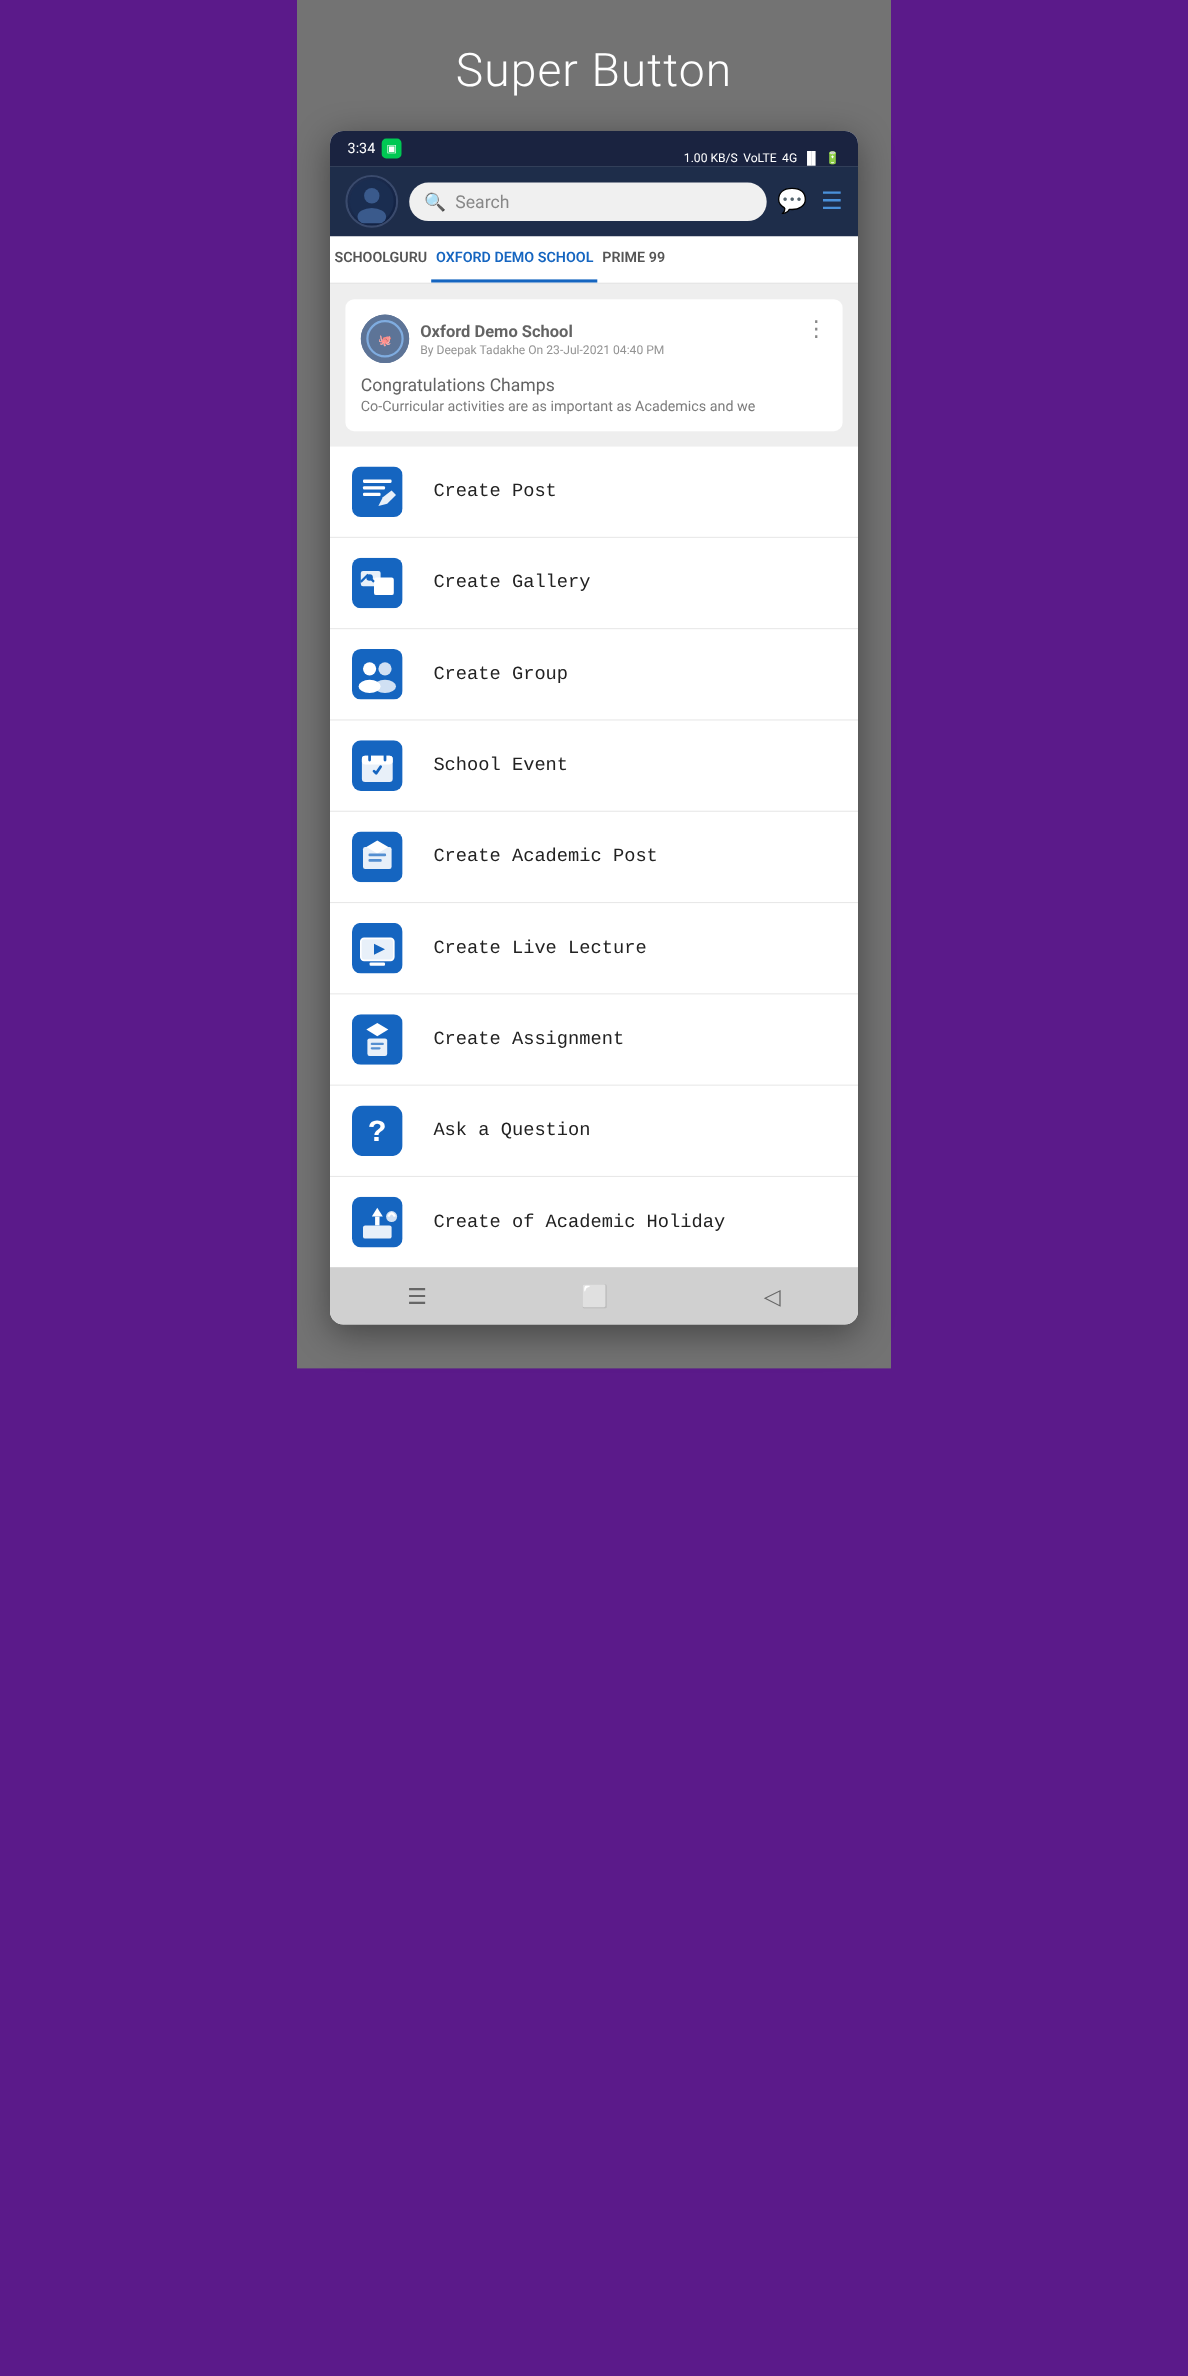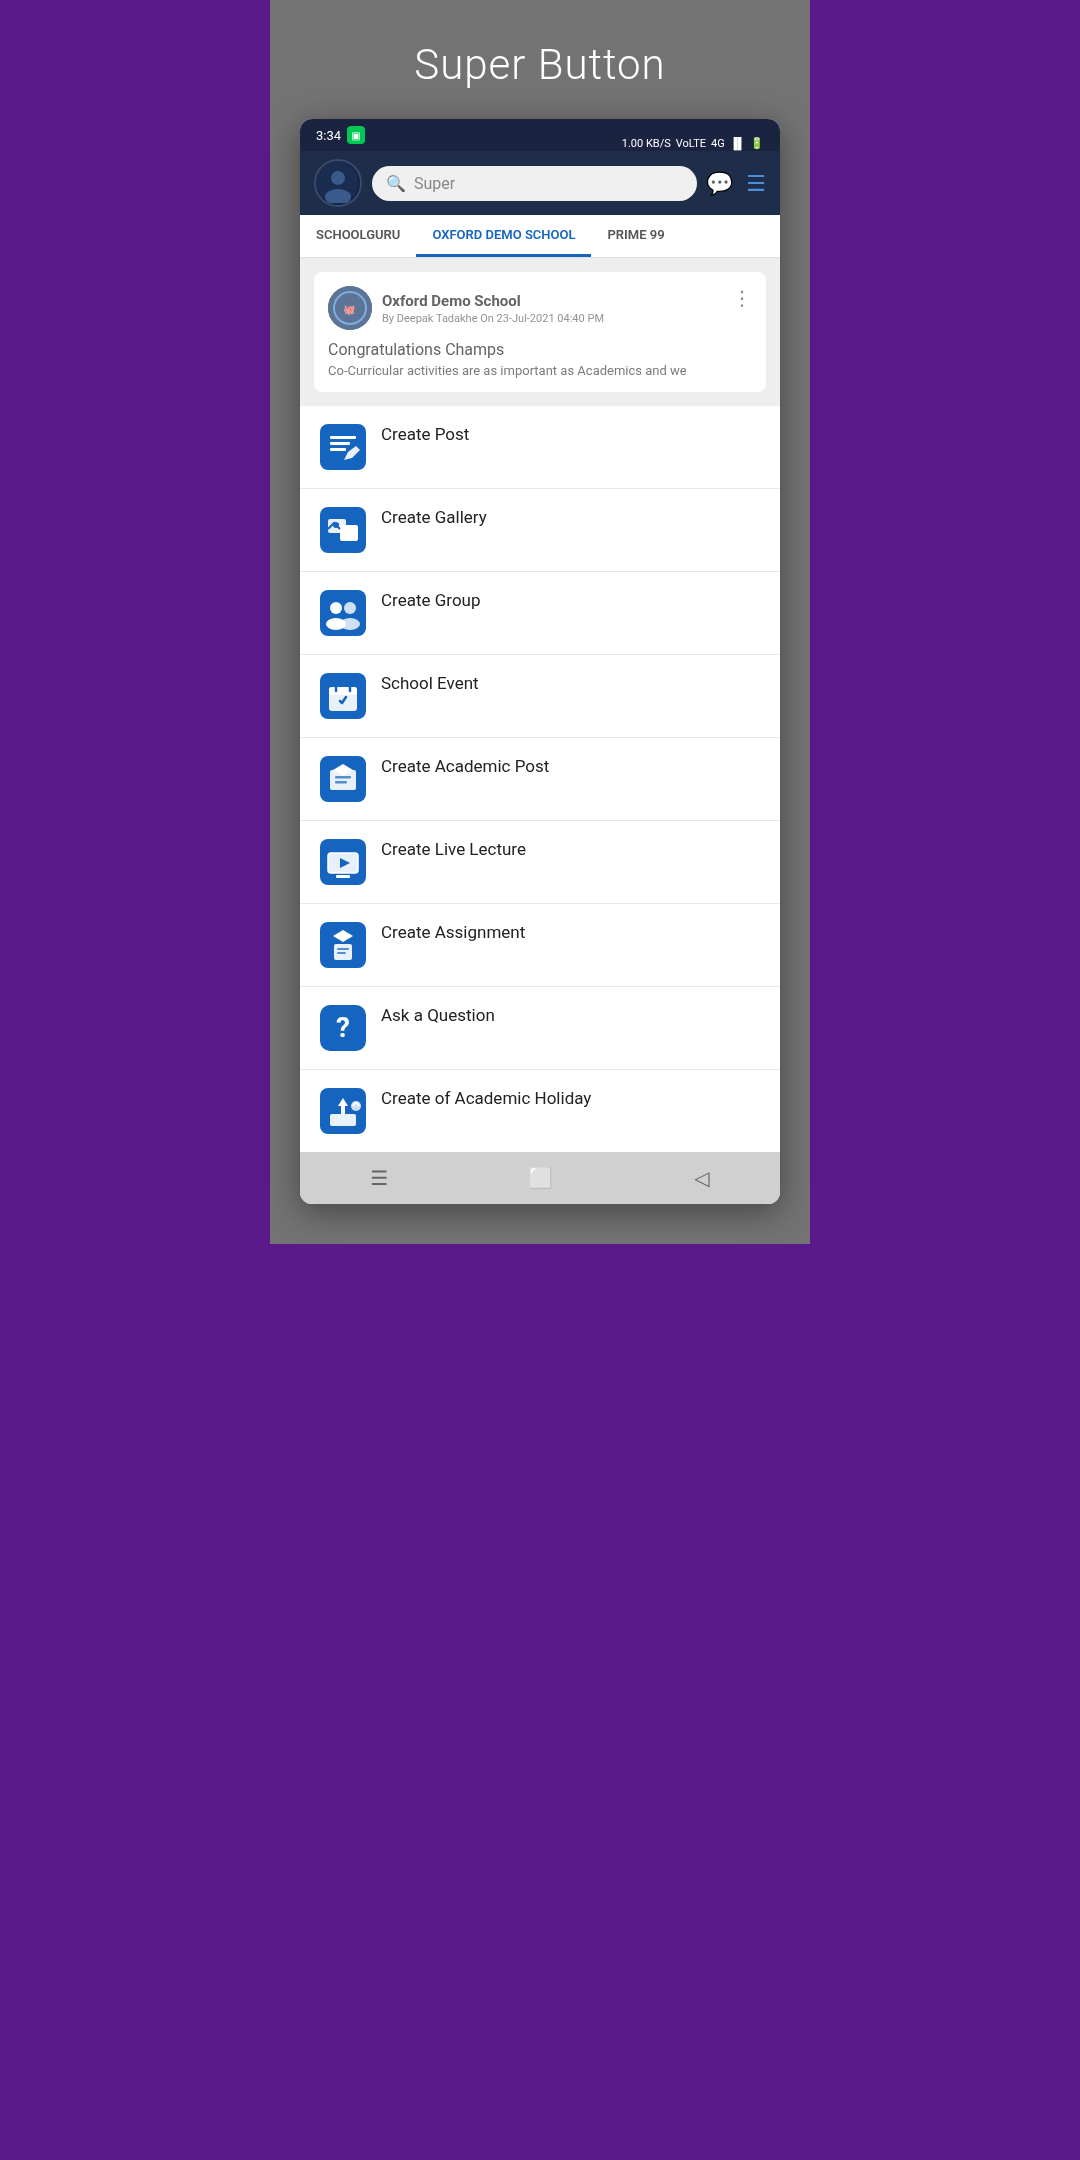--- a/index.html
+++ b/index.html
@@ -95,21 +95,21 @@
     .header-icon { color: #4a90d9; font-size: 22px; }
     .hamburger-icon { color: #4a90d9; font-size: 22px; }
     
     .tabs-bar {
       background: white;
       display: flex;
       border-bottom: 1px solid #e0e0e0;
       overflow: hidden;
     }
     .tab-item {
-      padding: 12px 16px;
+      padding: 12px 4px;
       font-size: 13px;
       font-weight: 600;
       color: #555;
       white-space: nowrap;
       cursor: pointer;
     }
     .tab-item.active {
       color: #1565c0;
       border-bottom: 3px solid #1565c0;
     }
@@ -137,24 +137,26 @@
     .post-date { font-size: 11px; color: #666; margin-top: 2px; text-align: center; }
     .post-more { font-size: 20px; color: #555; cursor: pointer; }
     .post-title { font-size: 16px; font-weight: 400; color: #222; margin-top: 10px; }
     .post-desc { font-size: 13px; color: #444; margin-top: 4px; }
     
     .menu-list {
       background: white;
     }
     .menu-item {
       display: flex;
+      align-items: center;
       padding: 18px 20px;
       border-bottom: 1px solid #e8e8e8;
       cursor: pointer;
-      gap: 15px;
+      gap: 28px;
+      font-family: Liberation Mono, monospace;
     }
     .menu-item:last-child { border-bottom: none; }
     .menu-icon {
       width: 46px; height: 46px;
       flex-shrink: 0;
       display: flex; align-items: center; justify-content: center;
     }
     .menu-label {
       font-size: 17px;
       color: #222;
@@ -199,21 +201,21 @@
 
           <svg width="40" height="40" viewBox="0 0 40 40" fill="none">
             <circle cx="20" cy="20" r="20" fill="#1a2d50"></circle>
             <circle cx="20" cy="15" r="7" fill="#3a5a8c"></circle>
             <ellipse cx="20" cy="34" rx="13" ry="8" fill="#3a5a8c"></ellipse>
           </svg>
         </div>
       </div>
       <div class="search-bar">
         <span class="search-icon-svg">🔍</span>
-        <span class="search-text">Super</span>
+        <span class="search-text">Search</span>
       </div>
       <div class="header-icons">
         <span class="header-icon">💬</span>
         <span class="hamburger-icon">☰</span>
       </div>
     </div>
 
     <div class="tabs-bar">
       <div class="tab-item">SCHOOLGURU</div>
       <div class="tab-item active">OXFORD DEMO SCHOOL</div>

